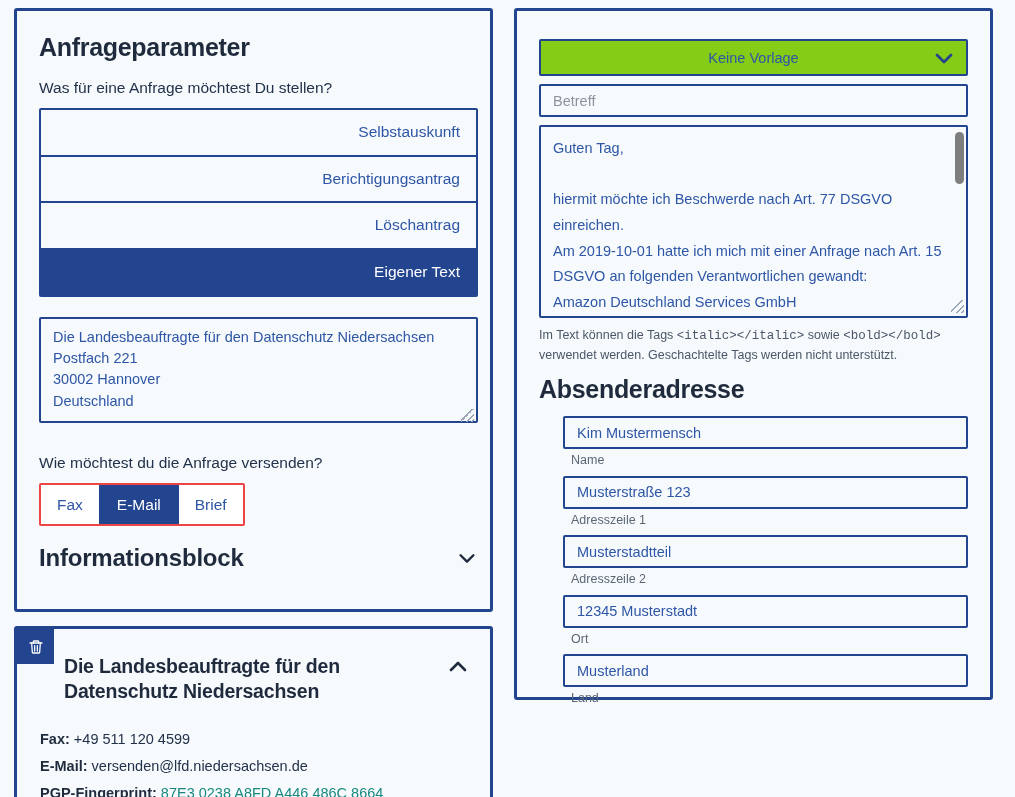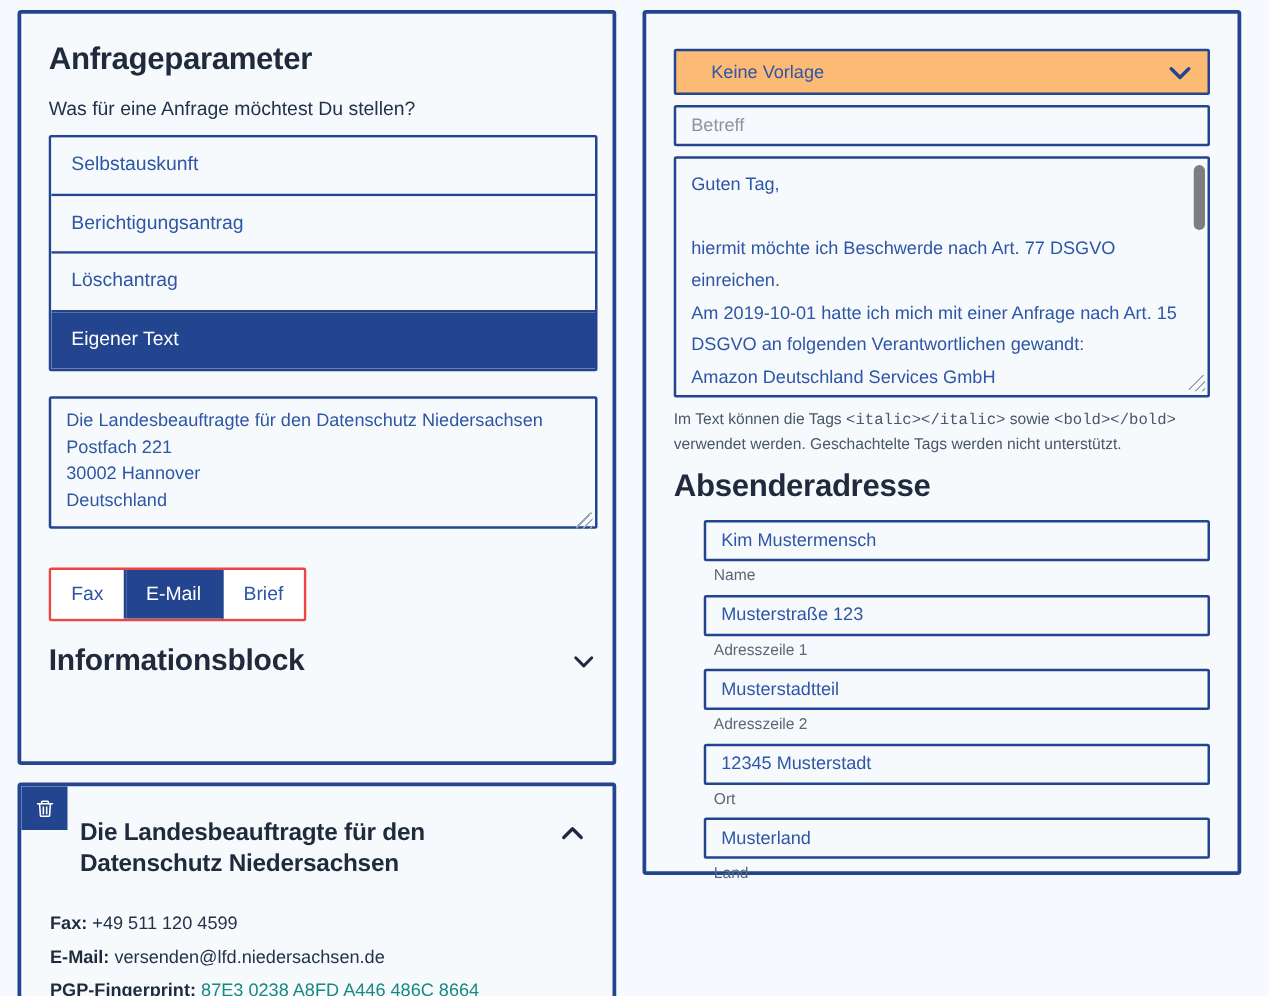--- a/index.html
+++ b/index.html
@@ -58,20 +58,21 @@
     color: #22324a;
     margin: 0 0 10px 0;
     line-height: 1.3;
   }
 
   
   .option-list {
     border: 2px solid #23448f;
     border-radius: 2px;
     overflow: hidden;
+    text-align: right;
   }
   .option-item {
     padding: 13px 16px;
     font-size: 15.5px;
     color: #2e56a6;
     border-bottom: 2px solid #23448f;
     background: #f7fafd;
     cursor: pointer;
     line-height: 1.2;
   }
@@ -182,26 +183,27 @@
   .auth-body .val { color: #22324a; }
   .auth-body .fp { color: #18897f; }
 
   
   .select-box {
     position: relative;
     width: 100%;
     height: 37px;
     border: 2px solid #23448f;
     border-radius: 2px;
-    background: #fdba74;
+    background: #84cc16;
     display: flex;
     align-items: center;
-    padding: 0 28px;
+    padding: 0 0;
     cursor: pointer;
     margin-bottom: 8px;
+    justify-content: center;
   }
   .select-val { font-size: 14.5px; color: #2e56a6; }
   .select-chev {
     position: absolute;
     right: 10px; top: 50%;
     transform: translateY(-50%);
     width: 24px; height: 24px;
   }
 
   input.text-field {
@@ -301,20 +303,21 @@
     <div class="ta-wrap">
       <textarea class="recipient" id="recipient-ta" style="">Die Landesbeauftragte für den Datenschutz Niedersachsen
 Postfach 221
 30002 Hannover
 Deutschland</textarea>
       <span class="resize-grip"></span>
     </div>
 
     <div class="spacer-26"></div>
 
+    <div class="field-question">Wie möchtest du die Anfrage versenden?</div>
 
     <div class="seg-group">
       <div class="seg-btn">Fax</div>
       <div class="seg-btn active">E-Mail</div>
       <div class="seg-btn">Brief</div>
     </div>
 
     <div class="spacer-14"></div>
 
     <div class="collapse-row">

